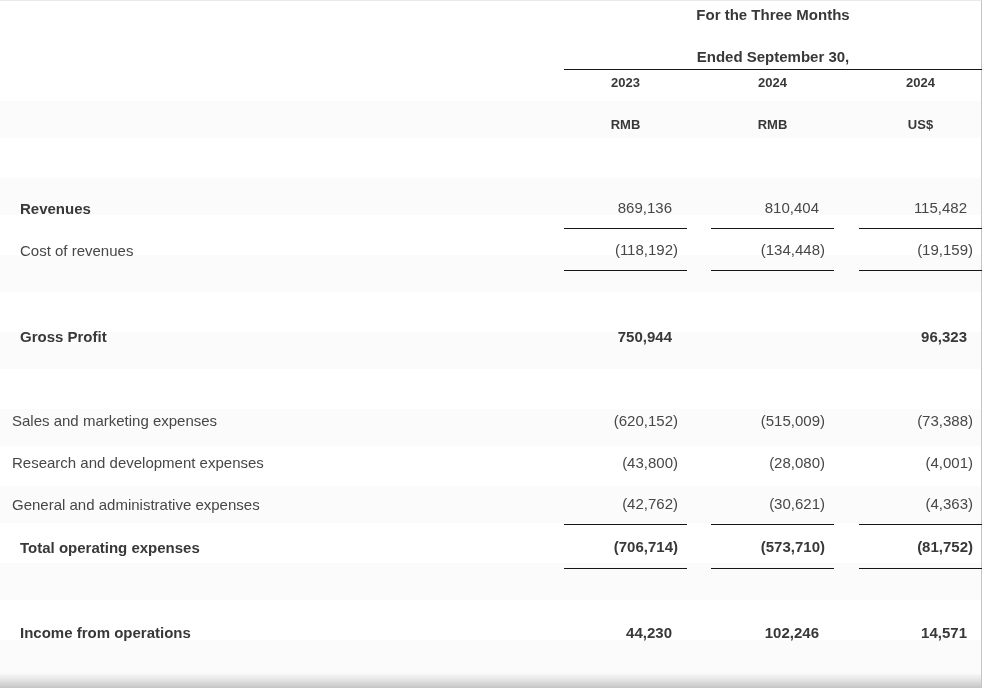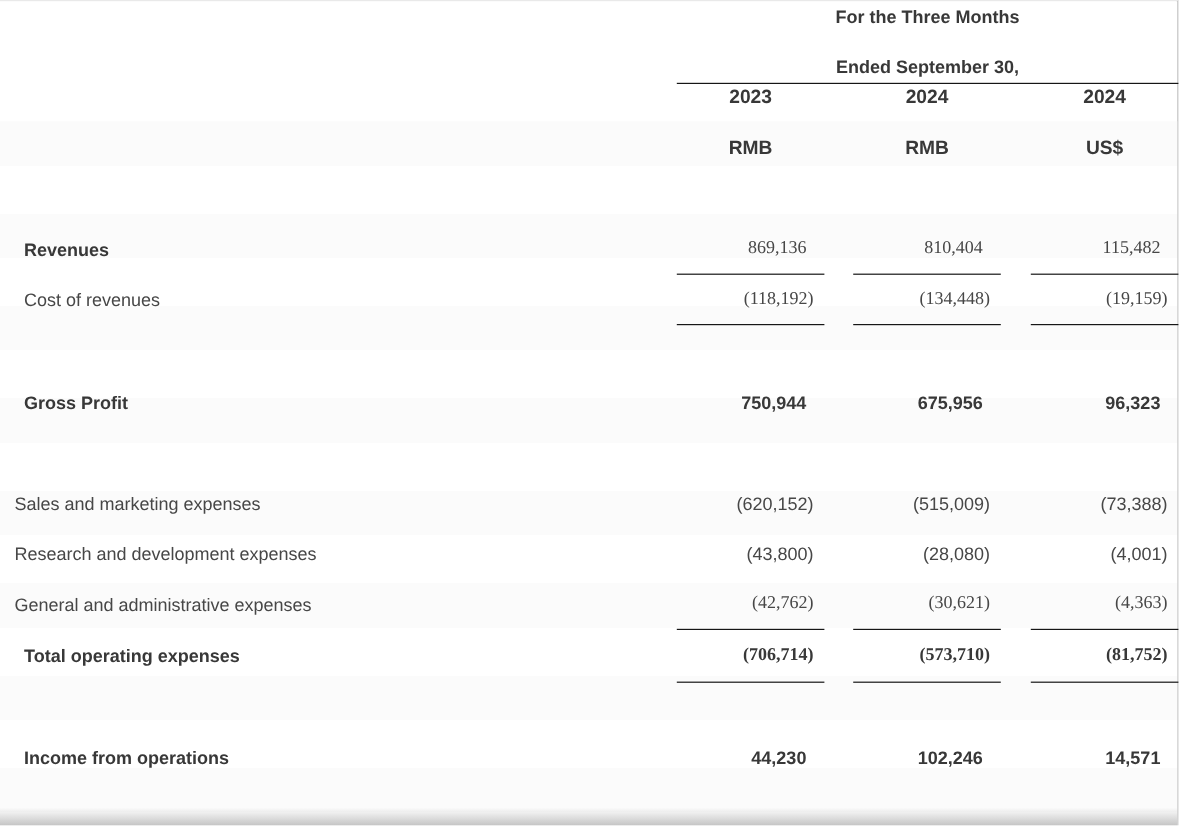--- a/index.html
+++ b/index.html
@@ -60,42 +60,42 @@
     padding-right: 15px;
     font-size: 15px;
     color: var(--text-regular, #474747);
     white-space: nowrap;
   }
   .val.c1 { grid-column: 2; }
   .val.c2 { grid-column: 4; }
   .val.c3 { grid-column: 6; }
   .val.bold { font-weight: bold; color: var(--text-bold, #383838); }
   .val span.neg { margin-right: -6px; }
-  .row.underline .val { border-bottom: 1.5px solid var(--rule-color, #161616); font-family: Liberation Serif, serif; }
+  .row.underline .val { border-bottom: 1.5px solid var(--rule-color, #161616); }
 
   
   .period-title {
     grid-column: 2 / 7;
     display: flex;
     flex-direction: column;
     justify-content: center;
     align-items: center;
     text-align: right;
     font-size: 15px;
     font-weight: bold;
     line-height: 24px;
     color: var(--text-bold, #383838);
     border-bottom: 1.5px solid var(--rule-color, #161616);
     padding-top: 2px;
     gap: 18px;
   }
   .head-val {
     justify-content: center;
     text-align: right;
-    font-size: 16px;
+    font-size: 13px;
     font-weight: bold;
     color: var(--text-bold, #383838);
   }
   .head-val.c1 { grid-column: 2; }
   .head-val.c2 { grid-column: 4; }
   .head-val.c3 { grid-column: 6; }
 
   .bottom-shade {
     position: absolute;
     left: 0; right: 0; bottom: 0;
@@ -162,23 +162,20 @@
             <div class="cell val c3">
               <span class="neg">(19,159)</span>
             </div>
           </div>
           <div class="row h44"></div>
           <div class="row">
             <div class="cell label-cell bold">Gross Profit</div>
             <div class="cell val c1 bold">
               <span>750,944</span>
             </div>
-            <div class="cell val c2 bold">
-              <span>675,956</span>
-            </div>
             <div class="cell val c3 bold">
               <span>96,323</span>
             </div>
           </div>
           <div class="row"></div>
           <div class="row">
             <div class="cell label-cell indent">Sales and marketing expenses</div>
             <div class="cell val c1">
               <span class="neg">(620,152)</span>
             </div>

